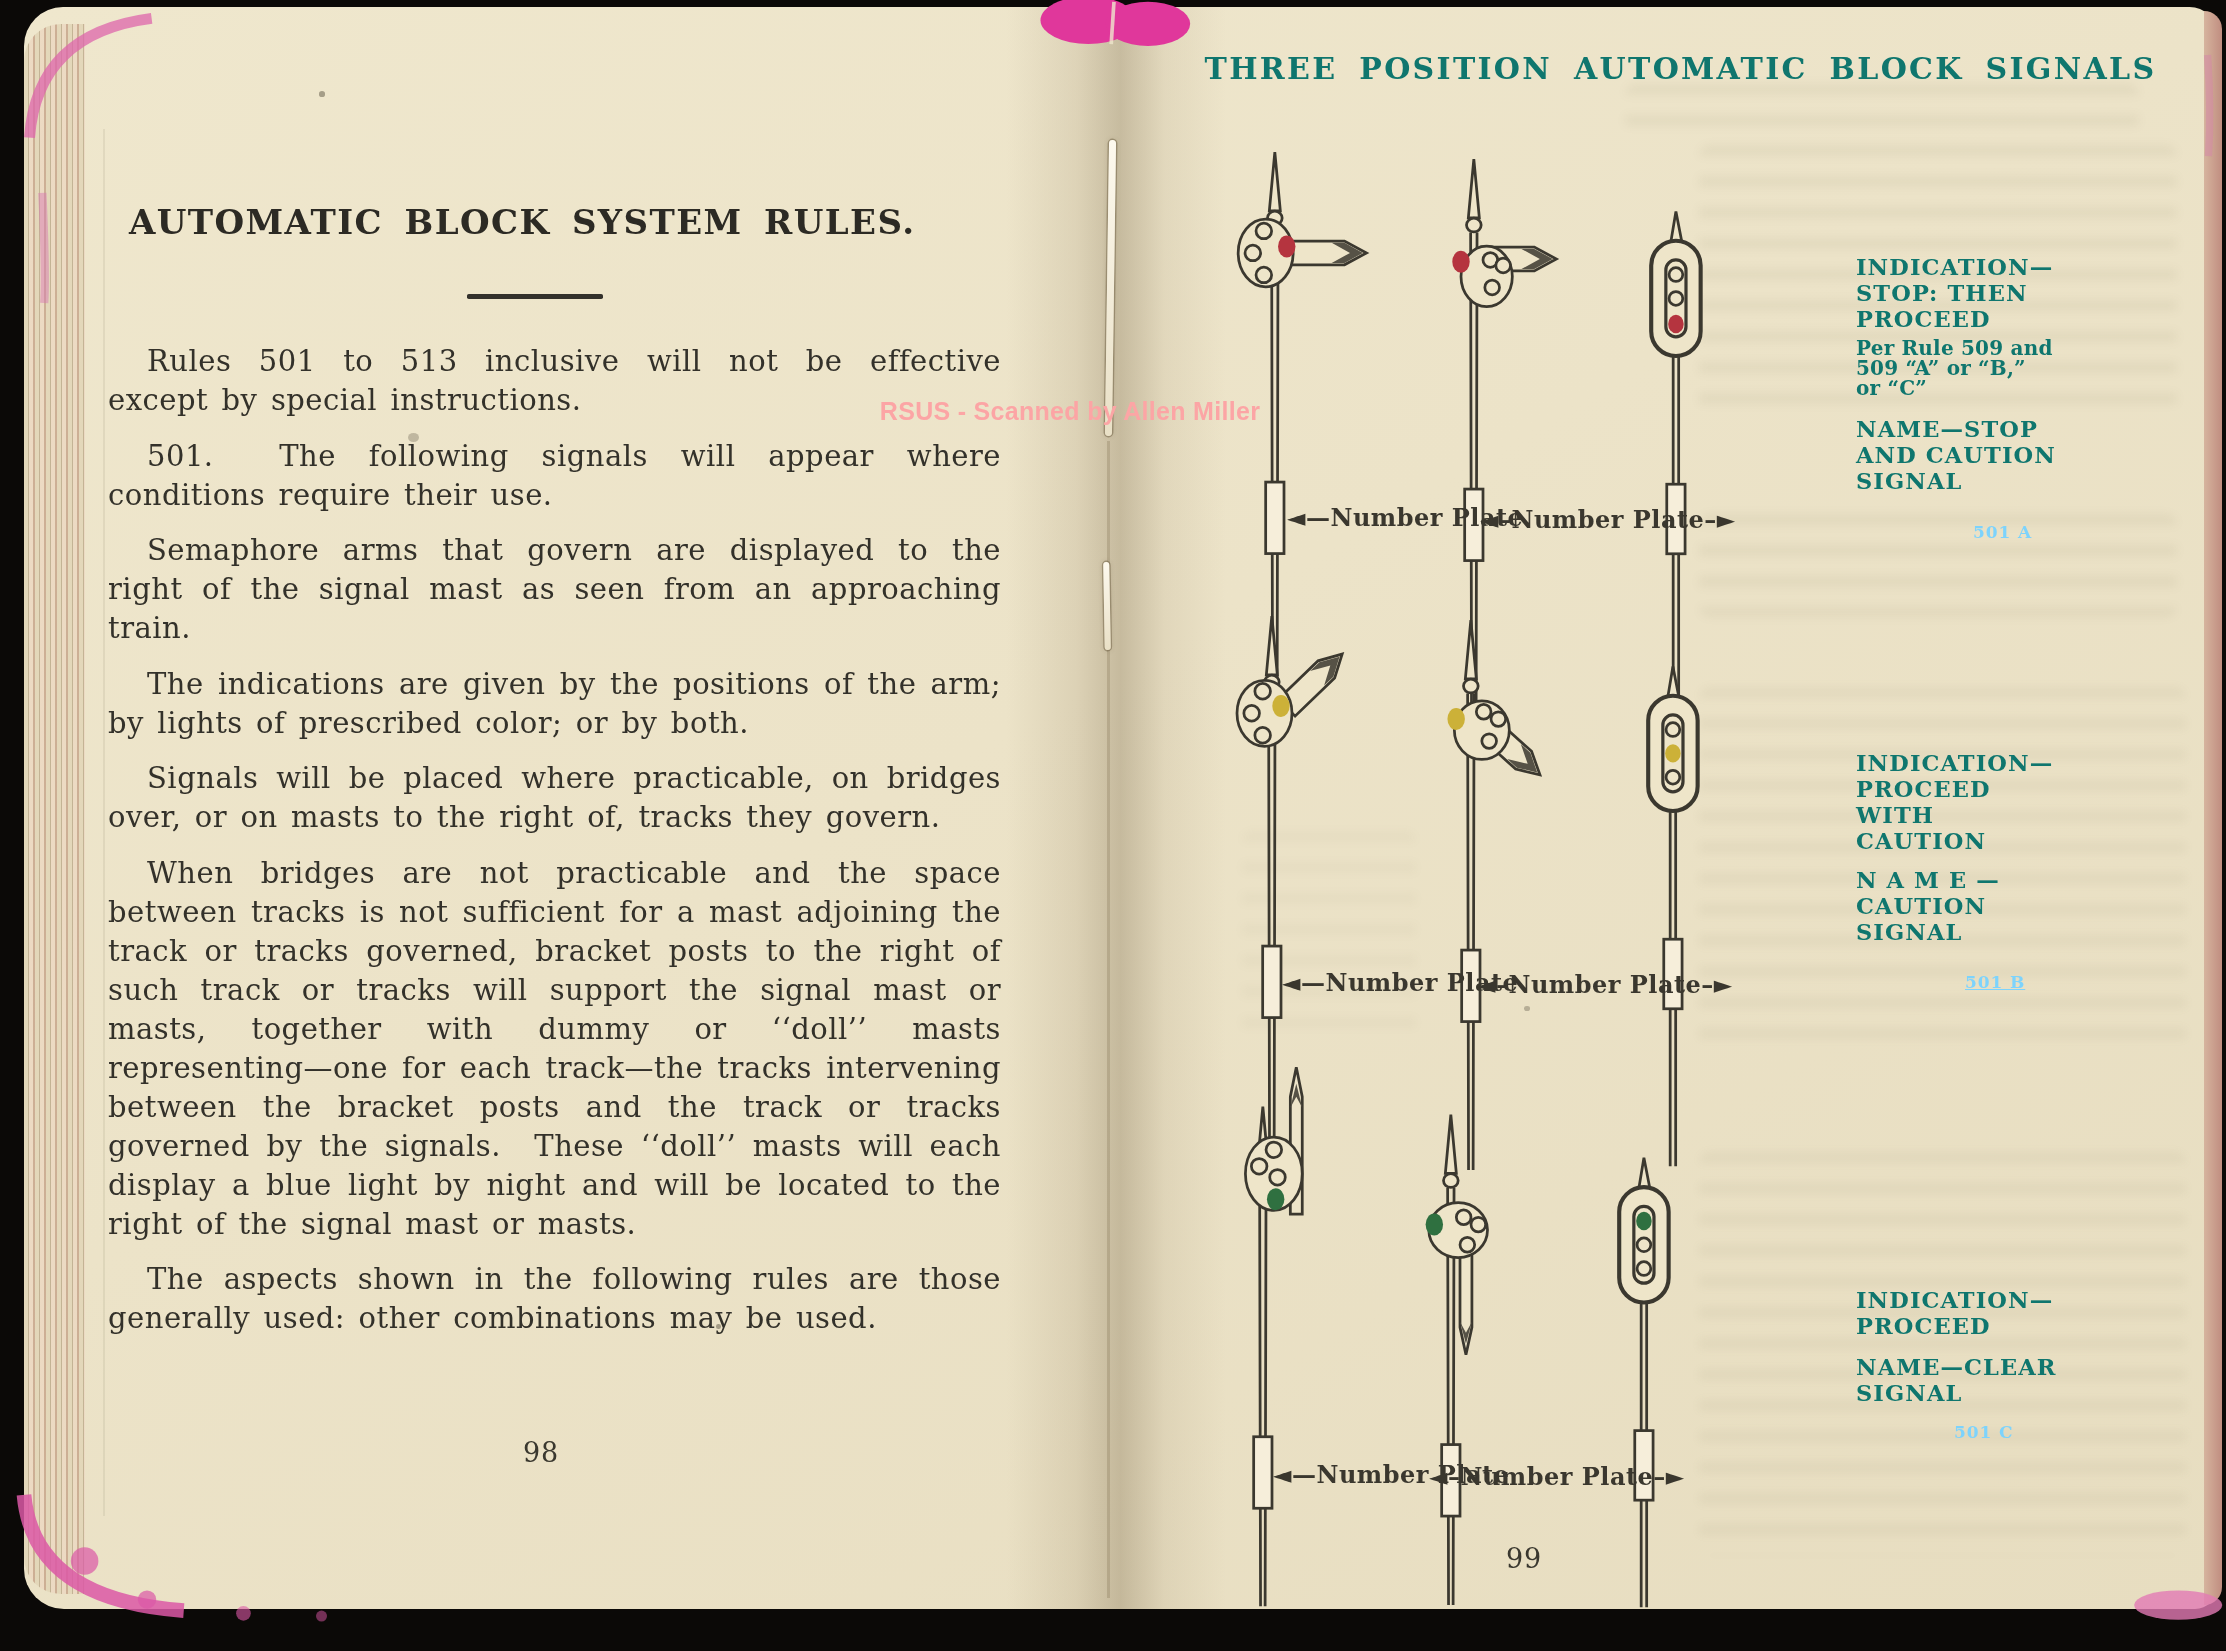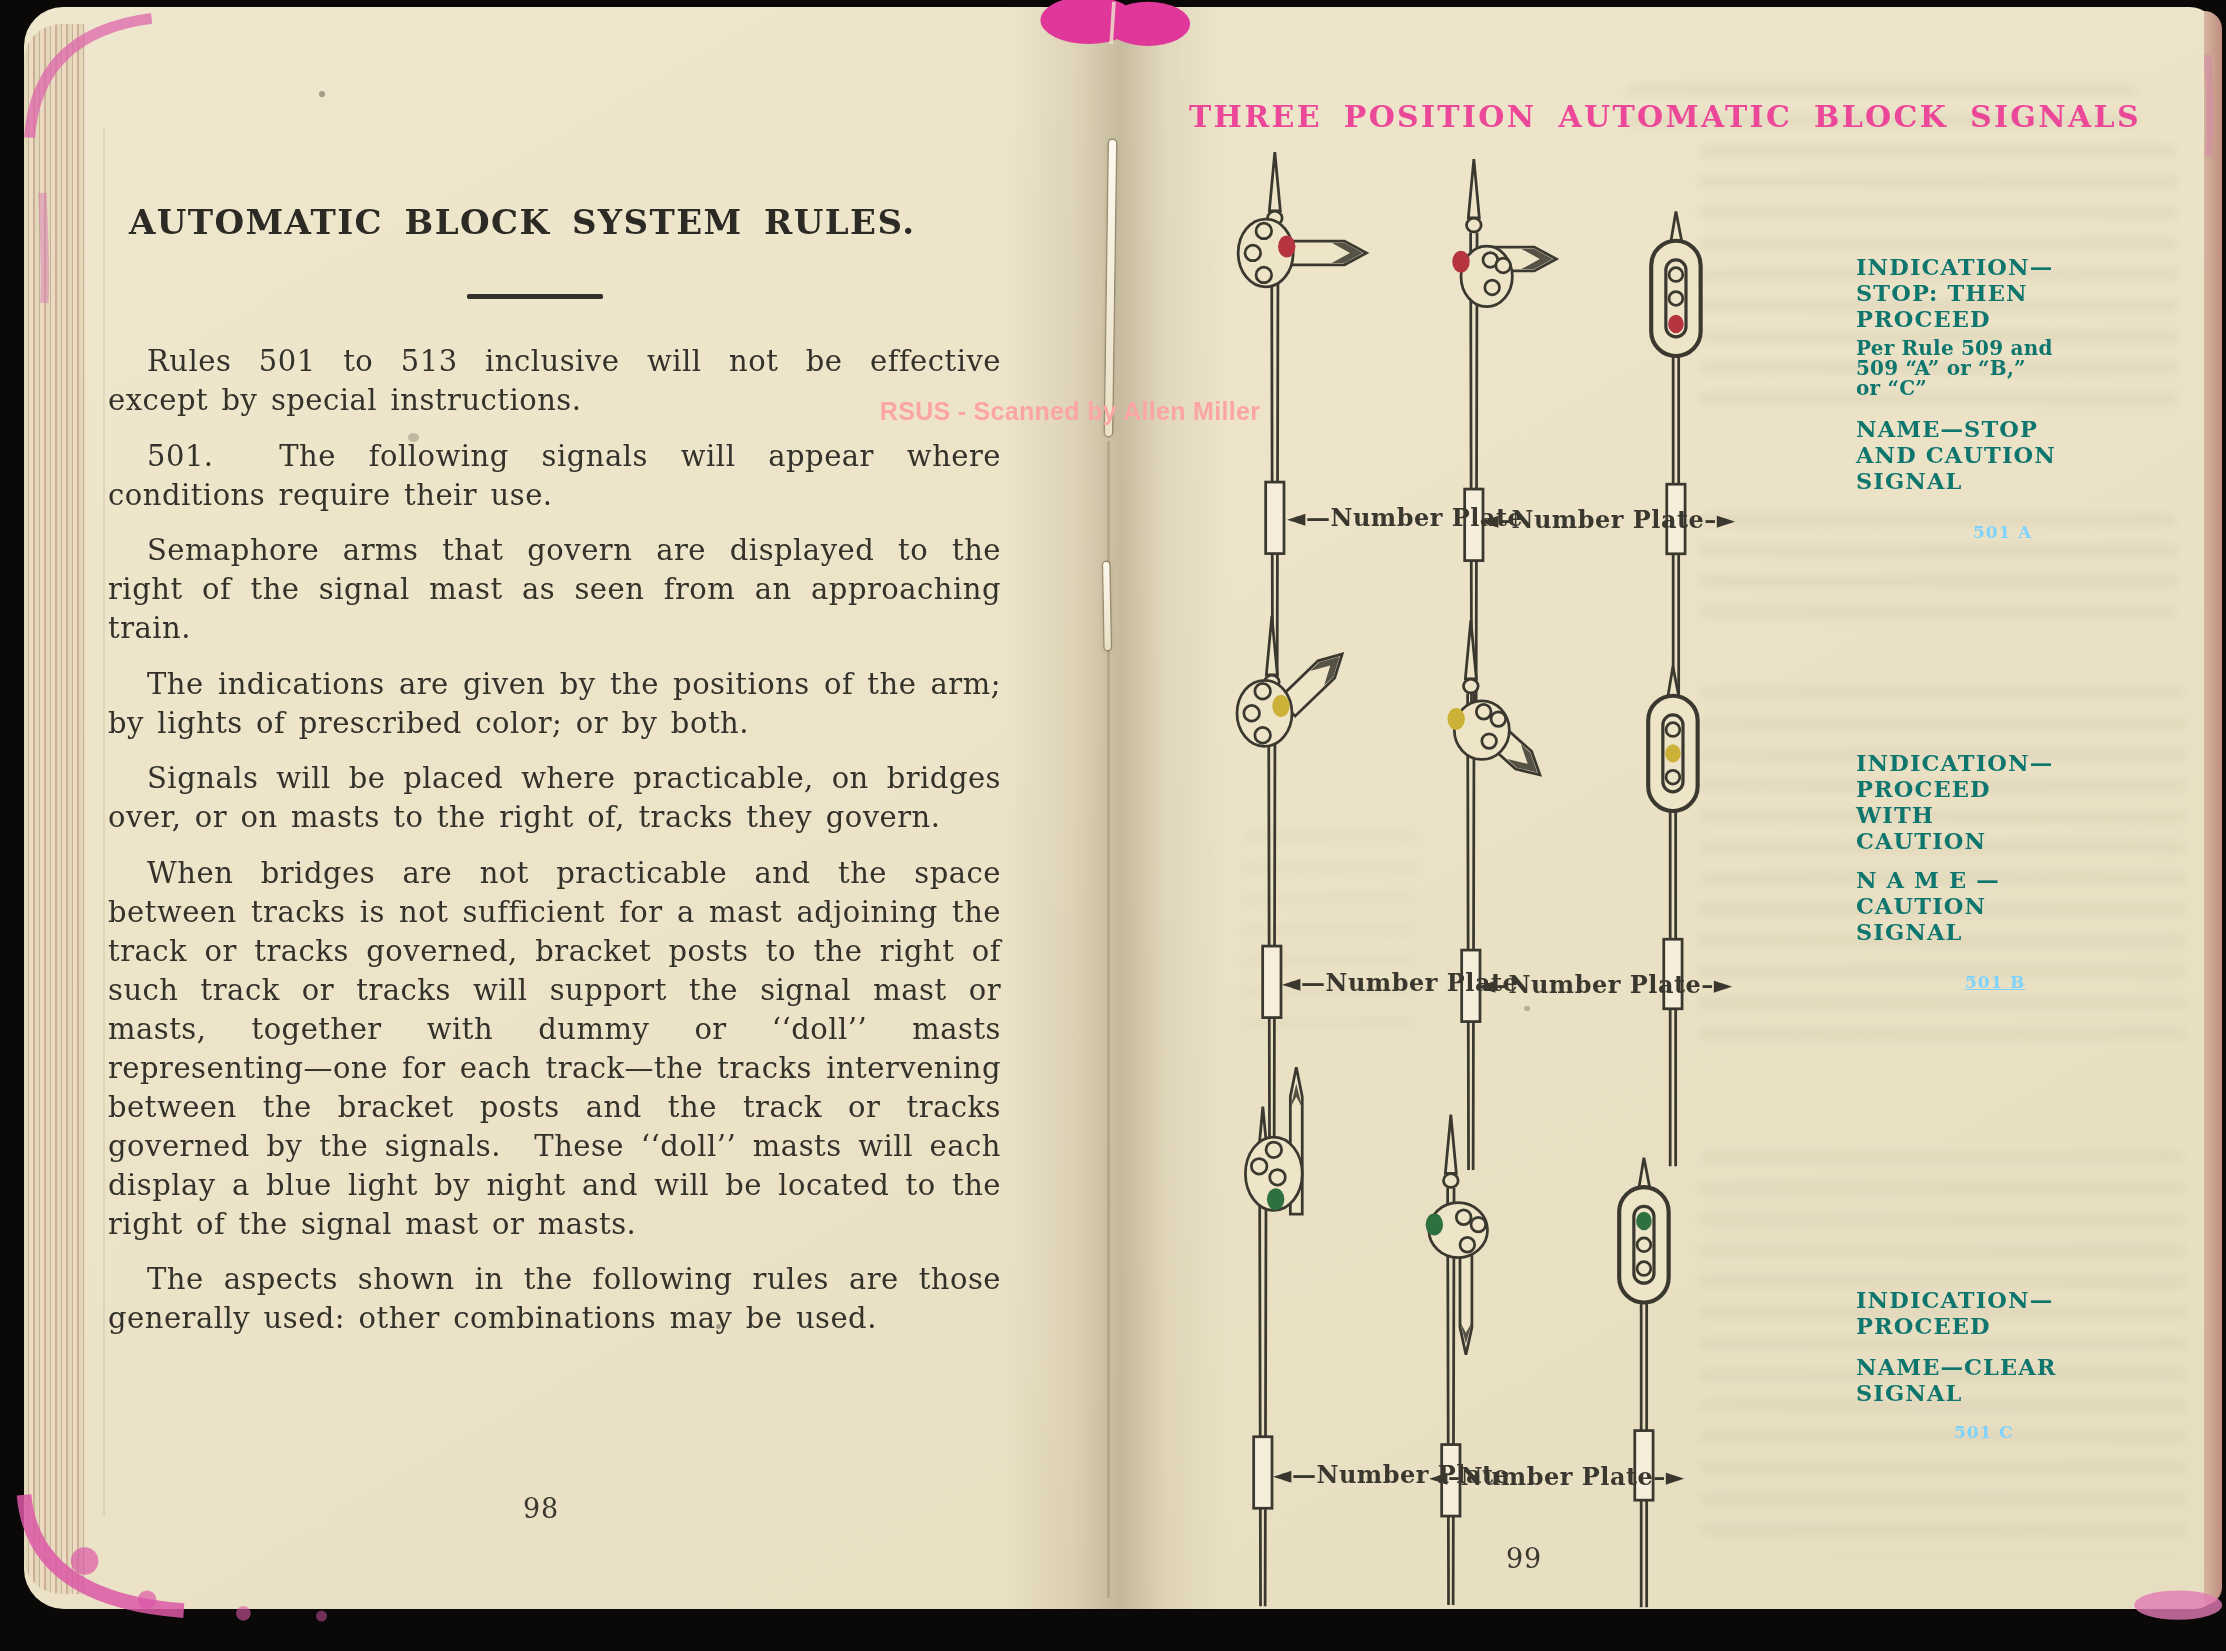--- a/index.html
+++ b/index.html
@@ -31,22 +31,22 @@
   .pink{position:absolute;}
   
   #lp-title{position:absolute;left:129px;top:202px;width:817px;
         font-size:34px;font-weight:bold;letter-spacing:1.4px;word-spacing:8.3px;color:#2c2a24;}
   #lp-rule{position:absolute;left:467px;top:294px;width:136px;height:4.6px;background:#33312b;border-radius:1.8px;}
   #lp-body{position:absolute;left:108px;top:342px;width:893px;font-size:29px;line-height:39px;
         text-align:justify;letter-spacing:0.5px;word-spacing:3.7px;color:#33312a;}
   #lp-body p{margin:0 0 16.5px 0;text-indent:39px;}
   .pagenum{position:absolute;font-size:27px;color:#3a382f;letter-spacing:0.9px;}
   
-  #rp-header{position:absolute;left:1189px;top:51px;width:983px;
-        font-size:30px;font-weight:bold;letter-spacing:2.3px;word-spacing:9.2px;color:#ec4899;margin-top:48px;}
+  #rp-header{position:absolute;left:1189px;top:51px;width:983px;text-align:center;
+        font-size:30px;font-weight:bold;letter-spacing:2.3px;word-spacing:9.2px;color:#0f766e;}
   .ind-block{position:absolute;left:1856px;width:285px;color:#0f766e;margin-top:20px;}
   .bigline{font-size:22.5px;font-weight:bold;line-height:26px;letter-spacing:1.1px;}
   .noteline{font-size:20px;font-weight:bold;line-height:20px;letter-spacing:0.2px;}
   .blockgap{height:18.4px;}
   .smallgap{height:5.5px;}
   .fig{position:absolute;font-size:17px;font-weight:bold;letter-spacing:0.9px;color:#7dd3fc;}
   .plate-label{position:absolute;font-size:24px;font-weight:bold;letter-spacing:0.5px;color:#3a372e;
         font-family:"DejaVu Serif","DejaVu Sans",serif;white-space:nowrap;}
   
   #watermark{position:absolute;left:877px;top:397px;width:386px;text-align:center;
@@ -103,21 +103,21 @@
   <div id="lp-body">
     <p>Rules 501 to 513 inclusive will not be effective except by special instructions.</p>
     <p>501.&nbsp; The following signals will appear where conditions require their use.</p>
     <p>Semaphore arms that govern are displayed to the right of the signal mast as seen from an approaching train.</p>
     <p>The indications are given by the positions of the arm; by lights of prescribed color; or by both.</p>
     <p>Signals will be placed where practicable, on bridges over, or on masts to the right of, tracks they govern.</p>
     <p>When bridges are not practicable and the space between tracks is not sufficient for a mast adjoining the track or tracks governed, bracket posts to the right of such track or tracks will support the signal mast or masts, together with dummy or ‘‘doll’’ masts representing—one for each track—the tracks intervening between the bracket posts and the track or tracks governed by the signals.&nbsp; These ‘‘doll’’ masts will each display a blue light by night and will be located to the right of the signal mast or masts.</p>
     <p>The aspects shown in the following rules are those generally used: other combinations may be used.</p>
   </div>
 
-  <div class="pagenum" style="left:523px;top:1493px;">98</div>
+  <div class="pagenum" style="left:523px;top:1437px;">98</div>
 
   <div id="watermark" style="color: #fca5a5;">RSUS - Scanned by Allen Miller</div>
 
   <div id="rp-header">THREE POSITION AUTOMATIC BLOCK SIGNALS</div>
 
   <svg style="left:1229px;top:133px;" width="165" height="579" viewBox="0 0 180 630">
     <g stroke="#3b382f" stroke-width="3" fill="#eee5c9">
       <polygon points="50,20 44,84 56,84"></polygon>
       <ellipse cx="50" cy="92" rx="8" ry="7.5"></ellipse>
       <path d="M46.5,100 L47.5,620 M53.5,100 L52.5,620" fill="none"></path>

